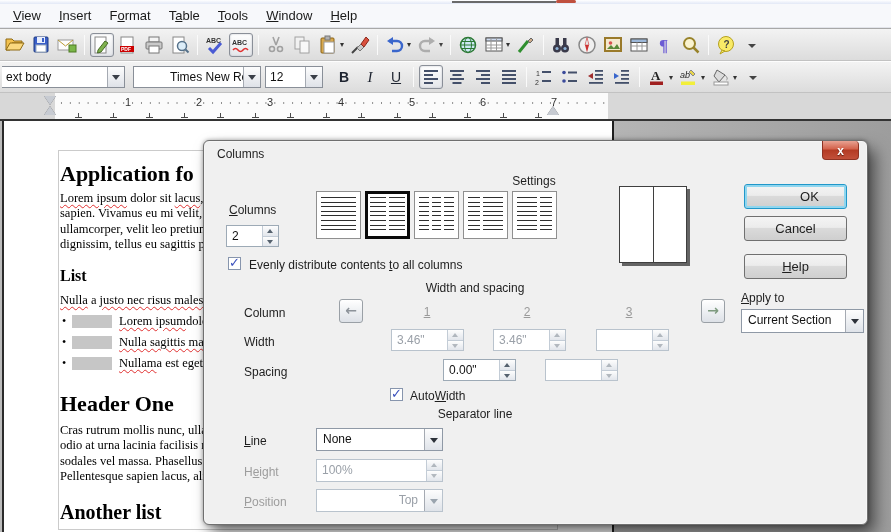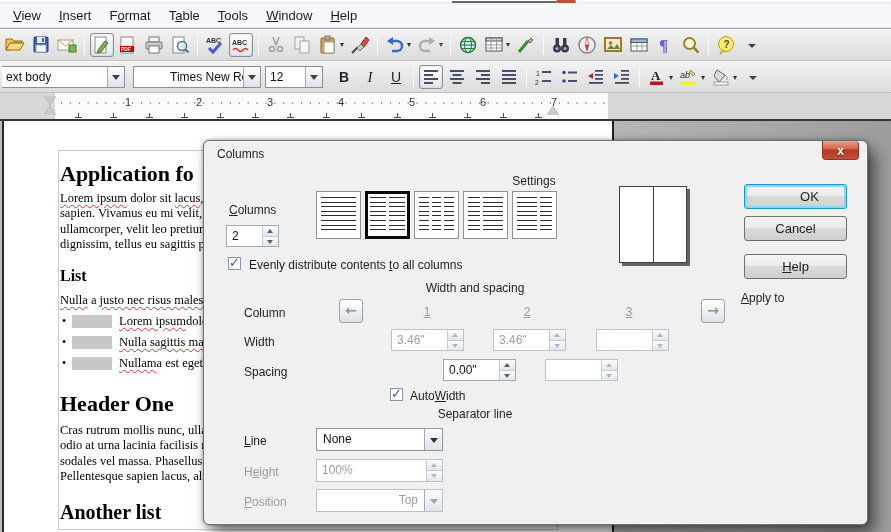--- a/index.html
+++ b/index.html
@@ -800,15 +800,19 @@
     <label class="dlbl dim" style="left:40px;top:354px;"><u>P</u>osition</label>
     <div class="dcombo dis" style="left:112px;top:348px;width:127px;">
       <span class="sv">Top</span>
       <span class="cbtn"></span>
     </div>
 
     <div class="pbtn focus" style="left:540px;top:43px;padding-left:28px;">OK</div>
     <div class="pbtn" style="left:540px;top:75px;">Cancel</div>
     <div class="pbtn" style="left:540px;top:113px;"><u>H</u>elp</div>
     <label class="dlbl" style="left:537px;top:150px;"><u>A</u>pply to</label>
+    <div class="dcombo" style="left:537px;top:168px;width:123px;height:24px;">
+      <span class="sv">Current Section</span>
+      <span class="cbtn"></span>
+    </div>
   </div>
 
 </div>
 
 </body></html>

